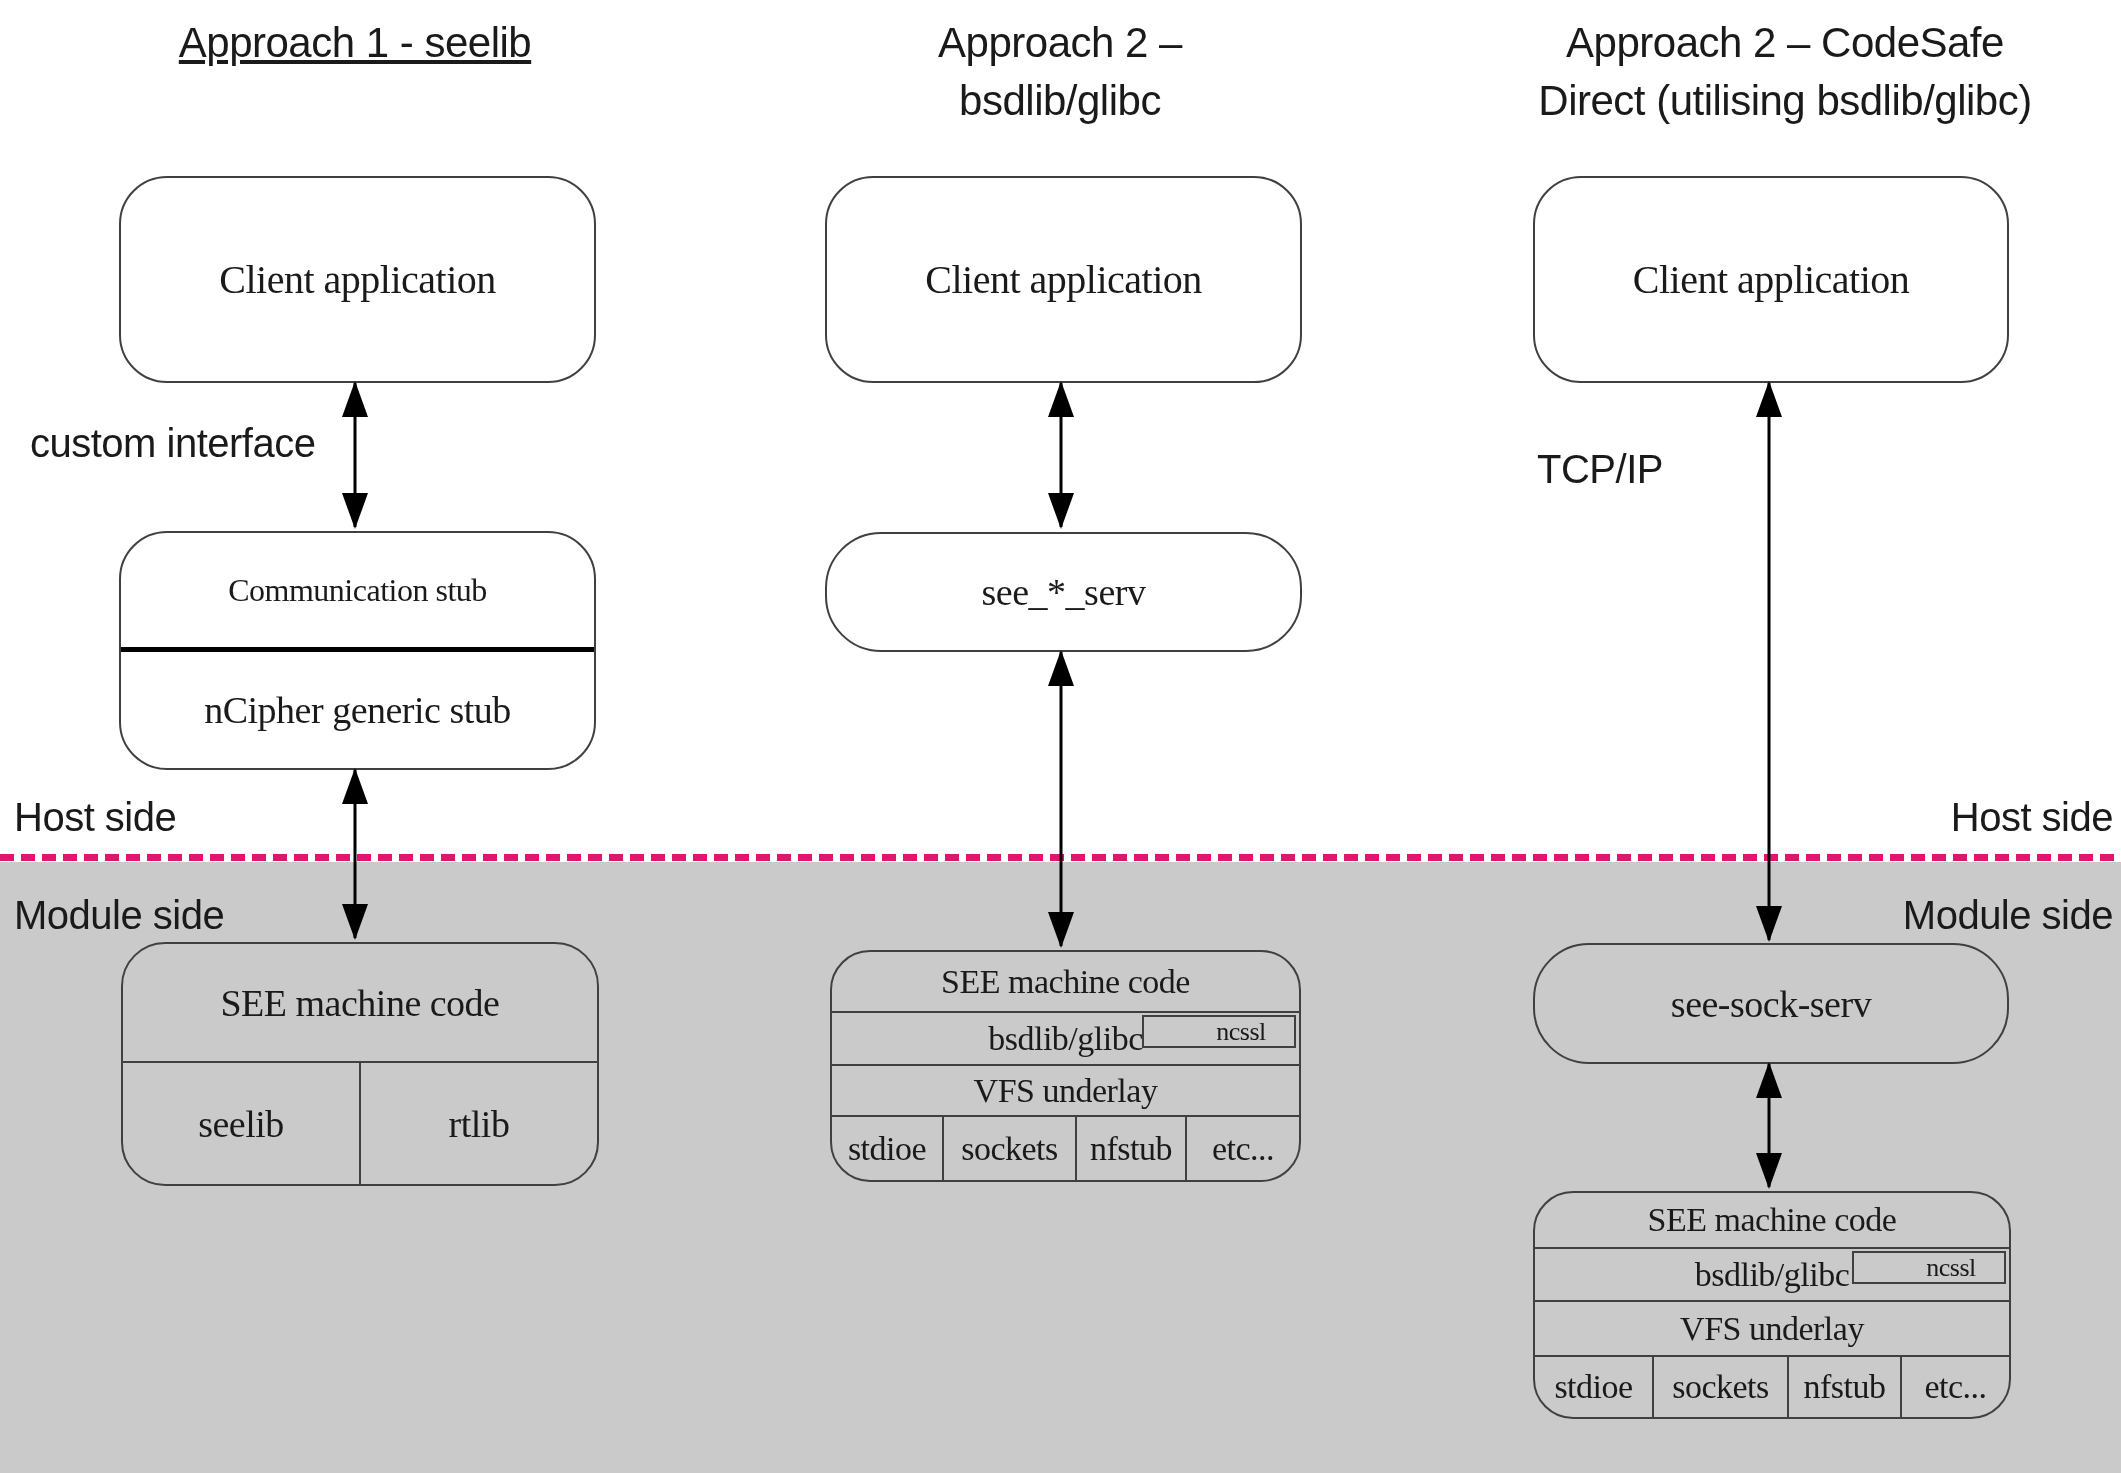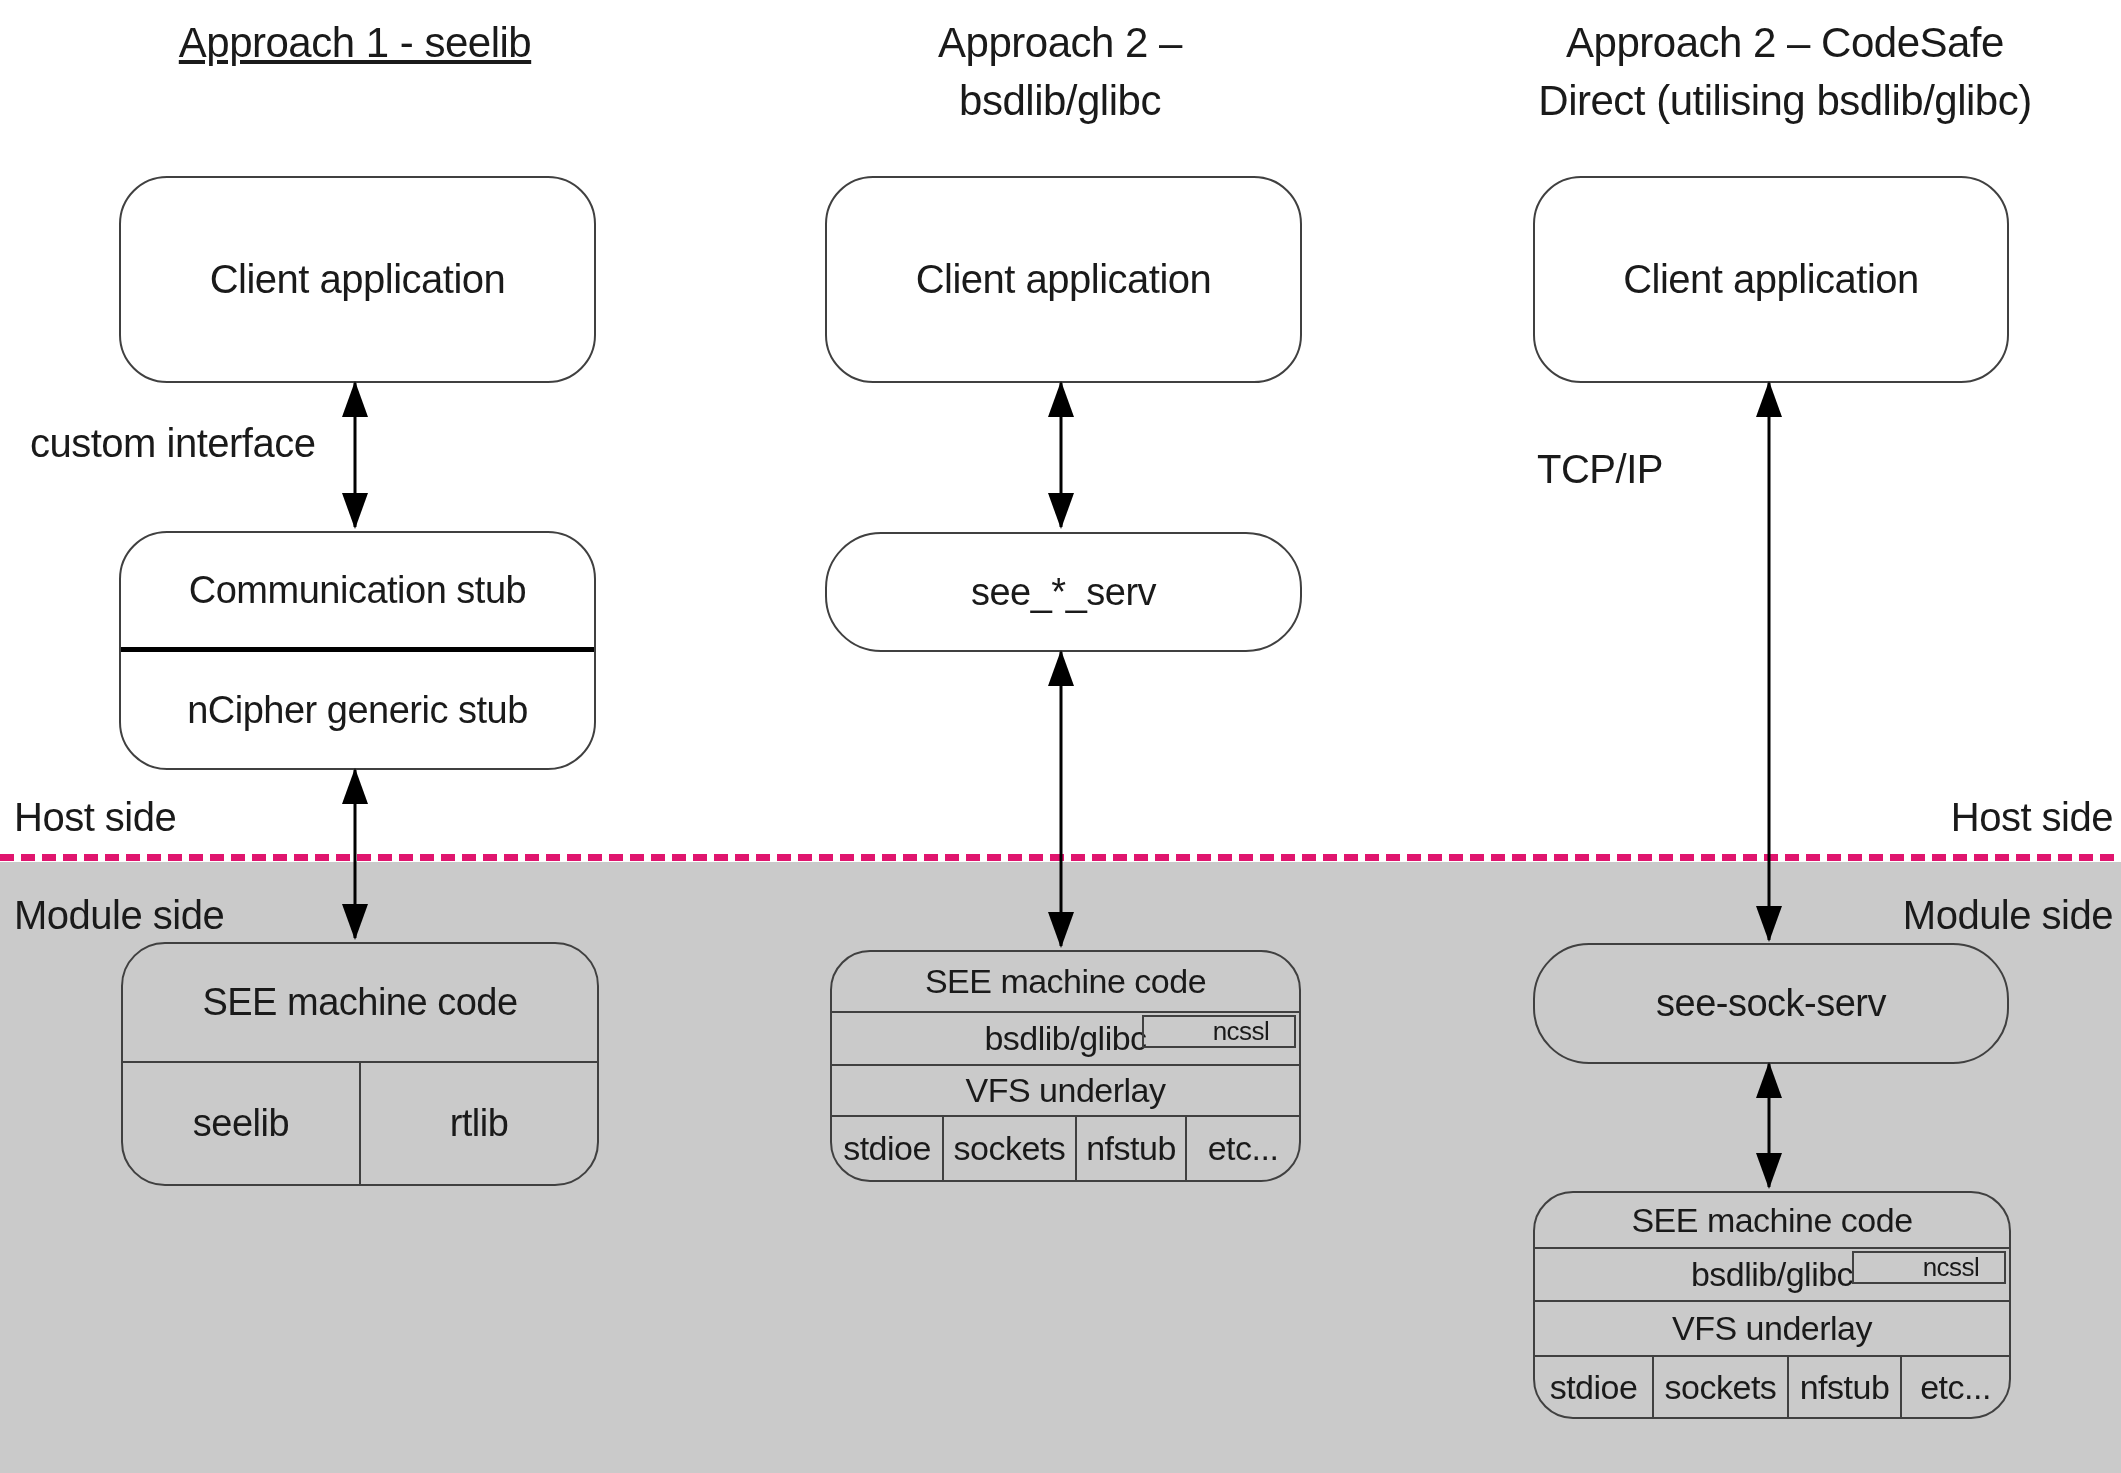--- a/index.html
+++ b/index.html
@@ -25,21 +25,21 @@
     white-space:nowrap;
   }
   .side-label {
     position:absolute; font-size:40px; line-height:46px; letter-spacing:-0.5px;
   }
   .box {
     position:absolute;
     border:2px solid #404040;
     background:#ffffff;
     display:flex; align-items:center; justify-content:center;
-    font-size:40px; letter-spacing:-0.5px;
+    font-size:40px; letter-spacing:-0.5px;font-family:Liberation Serif, serif;
   }
   .box.gray { background:transparent; }
   .arrow { position:absolute; width:26px; }
   .arrow .shaft {
     position:absolute; left:50%; transform:translateX(-50%);
     top:2px; bottom:2px; width:3px; background:#000;
   }
   .arrow .head-up {
     position:absolute; top:0; left:0; width:0; height:0;
     border-left:13px solid transparent; border-right:13px solid transparent;
@@ -94,21 +94,21 @@
 
   <div class="arrow" style="left:342px; top:381px; height:148px;">
     <div class="shaft"></div>
     <div class="head-up"></div>
     <div class="head-down"></div>
   </div>
 
   <div class="side-label" style="left:30px; top:420px; width:300px; ">custom interface</div>
 
   <div class="box" style="left:119px; top:531px; width:473px; height:235px; border-radius:48px;">
-    <div class="row" style="top:0; height:114px; font-size:38px;text-align:center;">Communication stub</div>
+    <div class="row" style="top:0; height:114px; font-size:32px;text-align:center;">Communication stub</div>
     <div class="thickline" style="top:114px;"></div>
     <div class="row" style="top:119px; bottom:0; font-size:38px;">nCipher generic stub</div>
   </div>
 
   <div class="arrow" style="left:342px; top:768px; height:172px;">
     <div class="shaft"></div>
     <div class="head-up"></div>
     <div class="head-down"></div>
   </div>
 

